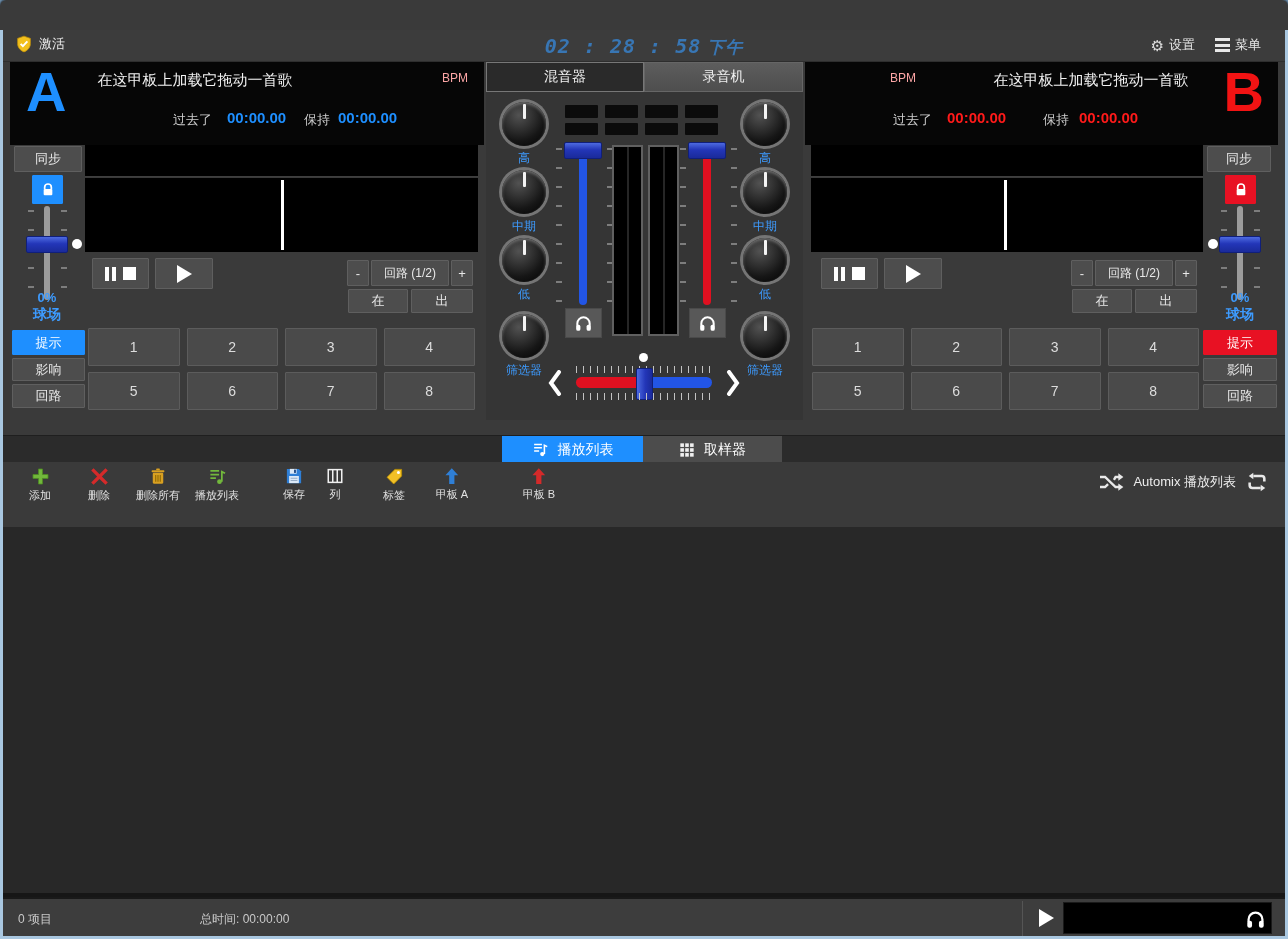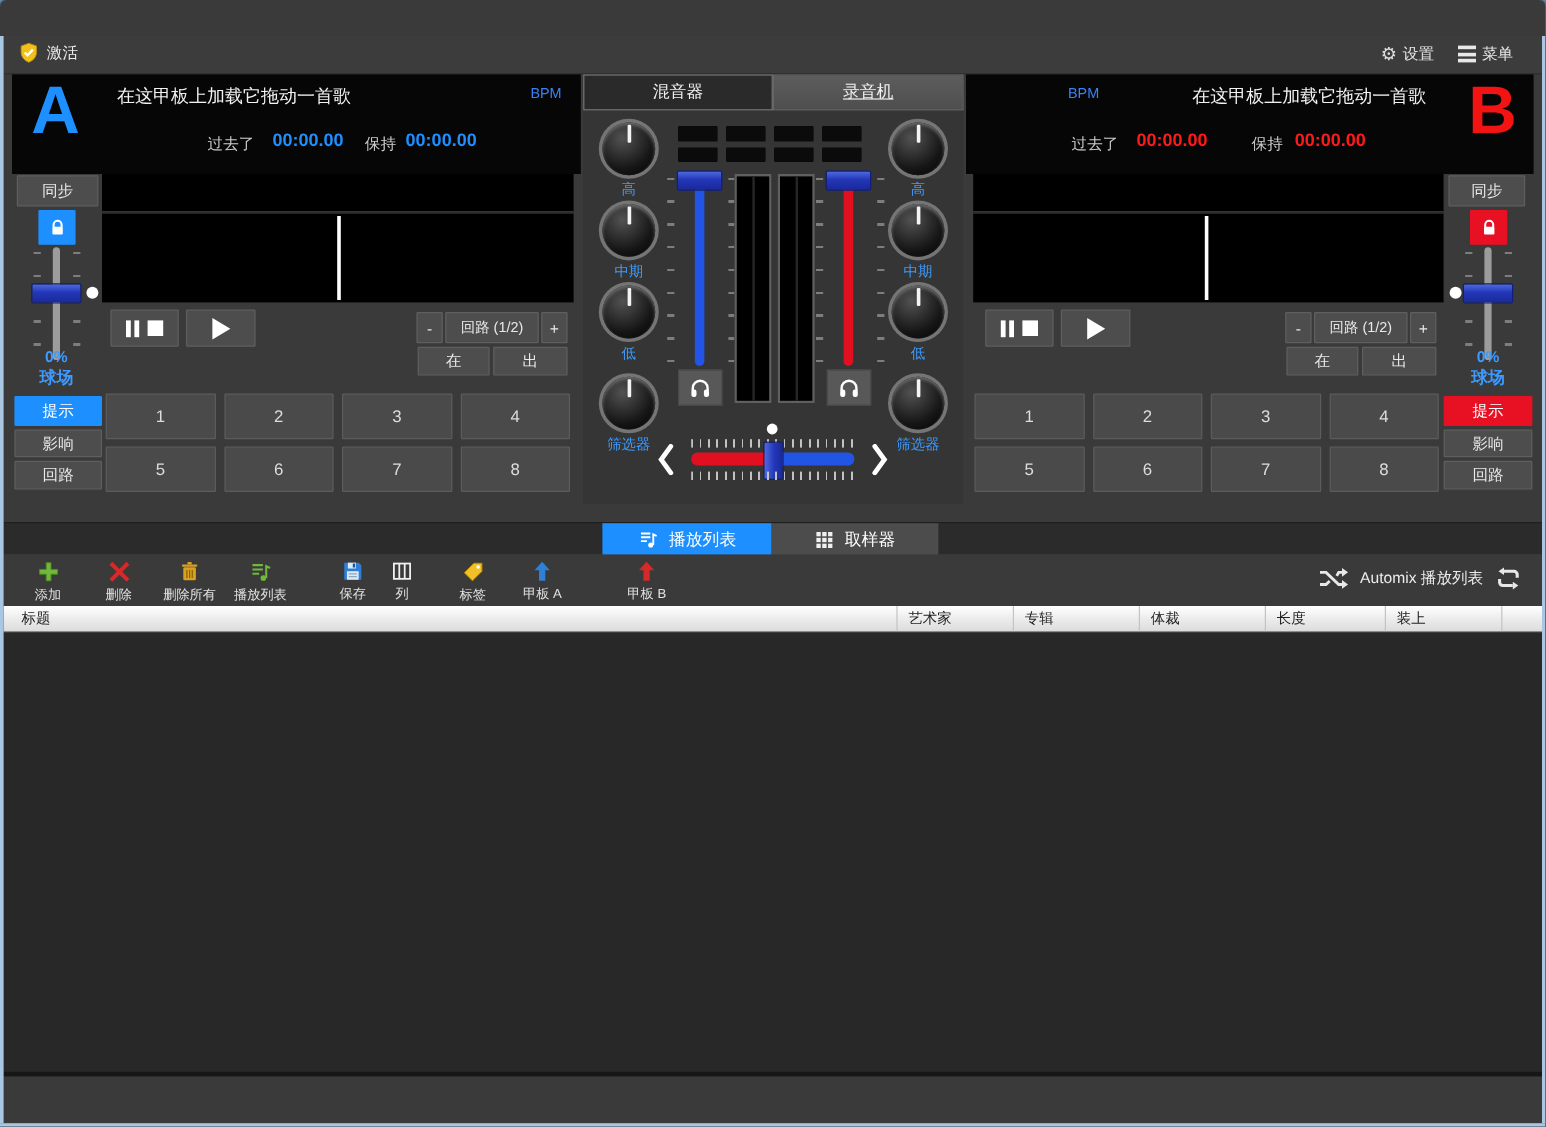--- a/index.html
+++ b/index.html
@@ -18,21 +18,21 @@
   .clock{position:absolute;left:0;right:0;top:4px;text-align:center;font-family:"DejaVu Sans Mono",monospace;font-style:italic;font-weight:bold;color:var(--clock-blue,#3876b4);font-size:20px;letter-spacing:1px;}
   .clock .ampm{font-size:17px;margin-left:6px;}
   .tbr{position:absolute;top:6px;display:flex;align-items:center;gap:5px;color:#e6e6e6;font-size:13px;}
   .gear{font-size:15px;color:#dcdcdc;line-height:1;}
   .burger{display:inline-flex;flex-direction:column;gap:2.5px;}
   .burger span{width:15px;height:3px;background:#e8e8e8;}
   
   .deckhead{background:#060606;}
   .deck-letter{font-size:56px;font-weight:800;line-height:1;}
   .drop-hint{color:#f2f2f2;font-size:15px;text-align:center;white-space:nowrap;}
-  .bpm{color:#3b82f6;font-size:12px;}
+  .bpm{color:#fca5a5;font-size:12px;}
   .tlabel{color:#cccccc;font-size:13px;}
   .tval{font-size:15px;font-weight:bold;}
   .blue{color:var(--accent-blue,#1e8fff);} .red{color:var(--time-red,#ff1a1a);}
   .btn{position:absolute;display:flex;align-items:center;justify-content:center;background:#4d4d4d;border:1px solid #5f5f5f;color:#e8e8e8;font-size:13px;border-radius:1px;cursor:pointer;box-sizing:border-box;}
   .btn.blue-on{background:var(--accent-blue,#1e8fff);border-color:var(--accent-blue,#1e8fff);color:#fff;}
   .btn.red-on{background:var(--accent-red,#e81123);border-color:var(--accent-red,#e81123);color:#fff;}
   .pads{display:grid;grid-template-columns:repeat(4,1fr);grid-template-rows:1fr 1fr;gap:6px 7px;}
   .pad{display:flex;align-items:center;justify-content:center;background:#4a4a4a;border:1px solid #5c5c5c;color:#dddddd;font-size:14px;border-radius:1px;cursor:pointer;}
   .wave{background:#000;}
   .playhead{position:absolute;top:2px;bottom:2px;width:3px;background:#ffffff;}
@@ -41,21 +41,21 @@
   .tickv{background-image:repeating-linear-gradient(180deg,#7d7d7d 0 2px,transparent 2px 19px);}
   .dot{width:10px;height:10px;border-radius:50%;background:#fff;}
   .plabel{color:var(--label-blue,#3d9bff);text-align:center;font-weight:bold;font-size:13px;}
   .ico-pause{display:flex;gap:3px;margin-right:7px;}
   .ico-pause span{width:4px;height:14px;background:#fff;}
   .ico-stop{width:13px;height:13px;background:#fff;}
   .tri{width:0;height:0;border-left:15px solid #fff;border-top:9px solid transparent;border-bottom:9px solid transparent;}
   
   .mixtab{display:flex;align-items:center;justify-content:center;font-size:14px;color:#f0f0f0;border:1px solid #666;box-sizing:border-box;cursor:pointer;}
   .mixtab.on{background:#2a2a2a;border-color:#777;}
-  .mixtab.off{background:linear-gradient(180deg,#5d5d5d,#4e4e4e);text-decoration:underline;}
+  .mixtab.off{background:linear-gradient(180deg,#5d5d5d,#4e4e4e);}
   .knob{position:absolute;width:44px;height:44px;border-radius:50%;background:radial-gradient(circle at 38% 30%,#525252,#161616 62%,#000 100%);box-shadow:0 0 0 3px #757575, inset 0 2px 3px #6a6a6a;cursor:pointer;}
   .knob::after{content:"";position:absolute;left:50%;top:2px;width:3px;height:15px;margin-left:-1.5px;background:#f4f4f4;border-radius:1px;}
   .klabel{position:absolute;width:70px;text-align:center;color:var(--label-blue,#3d9bff);font-size:12px;}
   .segs{display:grid;grid-template-columns:repeat(4,1fr);grid-template-rows:1fr 1fr;gap:5px 7px;}
   .seg{background:#0b0b0b;border-radius:1px;}
   .meter{background:#000;border:2px solid #606060;}
   .meter::after{content:"";position:absolute;left:50%;top:0;bottom:0;width:2px;margin-left:-1px;background:#262626;}
   .hp{position:absolute;display:flex;align-items:center;justify-content:center;background:#585858;border:1px solid #4a4a4a;cursor:pointer;}
   .htick{background-image:repeating-linear-gradient(90deg,#c2c2c2 0 1.5px,transparent 1.5px 7px);}
   .xhandle{background:linear-gradient(90deg,#4d6ae0,#2336b8 55%,#1a2a9a);border:1px solid #101f7a;border-radius:2px;}
@@ -73,20 +73,21 @@
 
 
   <div class="abs topbar">
     <div class="activate">
       <svg width="18" height="18" viewBox="0 0 24 24">
           <path d="M12 1.5l8.5 3v7c0 5-3.6 9.3-8.5 11-4.9-1.7-8.5-6-8.5-11v-7z" fill="#f2c01d" stroke="#c2900a"></path>
           <path d="M7.5 11.8l3 3 6-6.3" stroke="#fff" stroke-width="2.6" fill="none"></path>
         </svg>
       <span>激活</span>
     </div>
+    <div class="clock"><span>02 : 28 : 58</span><span class="ampm">下午</span></div>
     <div class="tbr" style="right:90px">
         <span class="gear">⚙</span>
         <span>设置</span>
       </div>
     <div class="tbr" style="right:24px">
         <span class="burger">
           <span></span>
           <span></span>
           <span></span>
         </span>
@@ -393,29 +394,35 @@
       <span>Automix 播放列表</span>
       <svg width="24" height="22" viewBox="0 0 24 24">
           <path d="M8 5.5h9a3 3 0 0 1 3 3v3" fill="none" stroke="#e8e8e8" stroke-width="2.8"></path>
           <path d="M8 2l-5 3.5L8 9z" fill="#e8e8e8"></path>
           <path d="M16 18.5H7a3 3 0 0 1-3-3v-3" fill="none" stroke="#e8e8e8" stroke-width="2.8"></path>
           <path d="M16 15l5 3.5-5 3.5z" fill="#e8e8e8"></path>
         </svg>
     </div>
   </div>
 
-  <div class="abs thead" style="left:3px;top:505px;width:1282px;height:22px">
-    <div class="thc" style="width:745px;padding-left:15px">标题</div>
-    <div class="thc" style="width:97px">艺术家</div>
-    <div class="thc" style="width:105px">专辑</div>
-    <div class="thc" style="width:105px">体裁</div>
-    <div class="thc" style="width:100px">长度</div>
-    <div class="thc" style="width:97px">装上</div>
-    <div class="thc" style="flex:1;border-right:none"></div>
-  </div>
   <div class="abs" style="left:3px;top:527px;width:1282px;height:366px;background:#282828"></div>
 
   <div class="abs" style="left:3px;top:893px;width:1282px;height:4px;background:#161616"></div>
+  <div class="abs status" style="left:3px;top:897px;width:1282px;height:39px">
+    <span class="abs" style="left:15px;top:12px">0 项目</span>
+    <span class="abs" style="left:197px;top:12px">总时间: 00:00:00</span>
+    <div class="abs" style="left:1019px;top:2px;width:1px;height:35px;background:#242424;border-right:1px solid #555"></div>
+    <div class="abs" style="left:1030px;top:8px;width:26px;height:22px;display:flex;align-items:center;justify-content:center;cursor:pointer">
+        <span class="tri"></span>
+      </div>
+    <div class="abs" style="left:1060px;top:3px;width:209px;height:32px;background:#000;border:1px solid #1a1a1a">
+      <svg class="abs" style="right:5px;top:7px" width="21" height="19" viewBox="0 0 24 22">
+          <path d="M4 14v-3a8 8 0 0 1 16 0v3" fill="none" stroke="#fff" stroke-width="2.6"></path>
+          <rect x="2.5" y="12.5" width="5.5" height="8" rx="2.4" fill="#fff"></rect>
+          <rect x="16" y="12.5" width="5.5" height="8" rx="2.4" fill="#fff"></rect>
+        </svg>
+    </div>
+  </div>
 
   <div class="abs" style="left:0;top:30px;width:3px;height:906px;background:#a9c7e0"></div>
   <div class="abs" style="right:0;top:30px;width:3px;height:906px;background:#a9c7e0"></div>
   <div class="abs" style="left:0;bottom:0;width:1288px;height:3px;background:#a9c7e0"></div>
 </div>
 
 </body></html>

